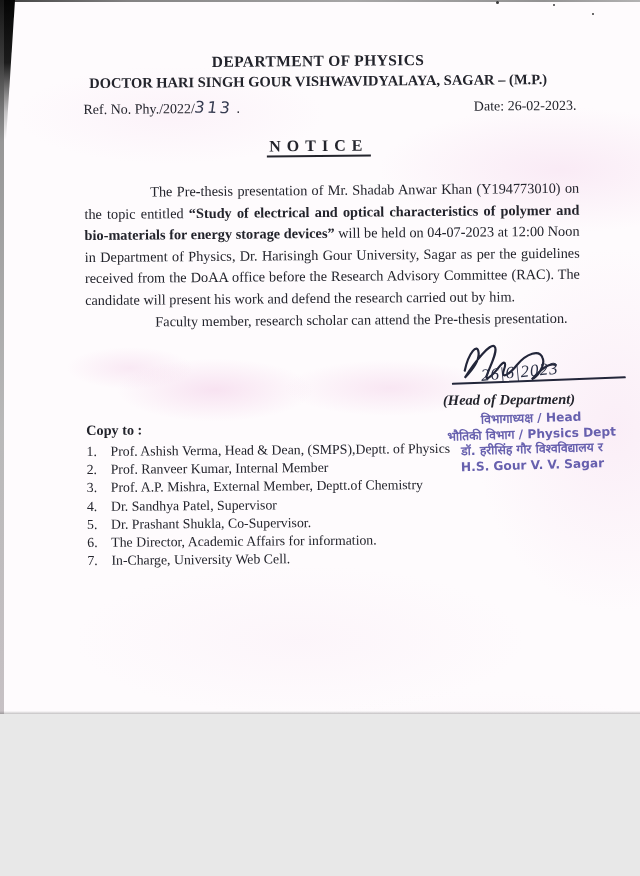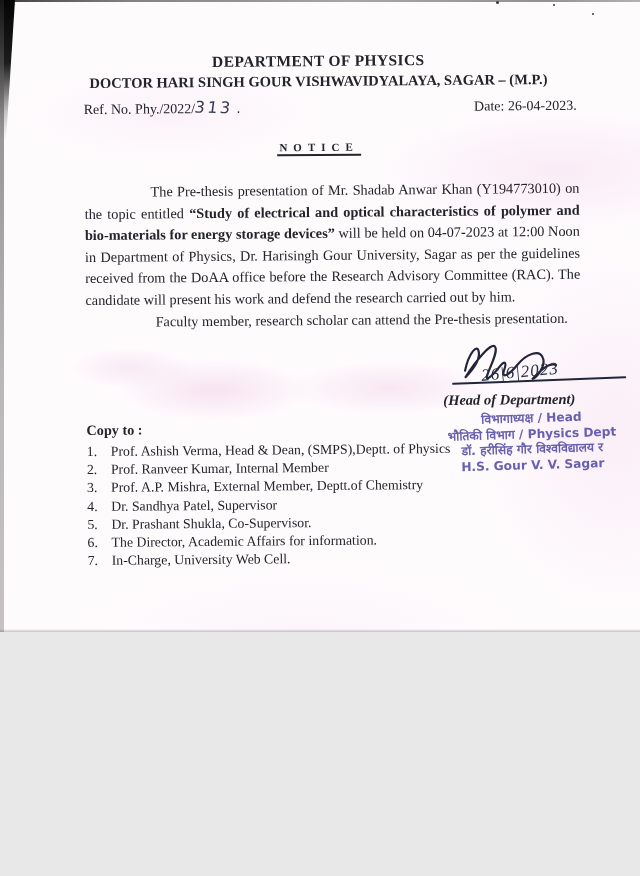--- a/index.html
+++ b/index.html
@@ -1,17 +1,17 @@
 <!DOCTYPE html>
 <html><head>
 <meta charset="utf-8">
 <style>
   html,body{margin:0;padding:0;background:#e8e8e8;}
   .page{
-    position:relative;width:640px;height:632px;overflow:hidden;
+    position:relative;width:640px;height:714px;overflow:hidden;
     background-color:#fefbfd;
     background-image:
       radial-gradient(ellipse 140px 45px at 215px 390px, rgba(233,170,214,.30), transparent 70%),
       radial-gradient(ellipse 150px 40px at 390px 388px, rgba(233,170,214,.25), transparent 70%),
       radial-gradient(ellipse 90px 30px at 130px 368px, rgba(233,170,214,.22), transparent 70%),
       radial-gradient(ellipse 260px 90px at 560px 170px, rgba(242,205,232,.35), transparent 70%),
       radial-gradient(ellipse 200px 260px at 615px 430px, rgba(244,214,236,.35), transparent 70%),
       radial-gradient(ellipse 220px 70px at 170px 115px, rgba(246,222,240,.28), transparent 70%),
       radial-gradient(ellipse 300px 100px at 300px 640px, rgba(247,228,242,.25), transparent 75%),
       radial-gradient(ellipse 320px 120px at 480px 780px, rgba(247,228,242,.22), transparent 75%);
@@ -35,21 +35,21 @@
 
   .content{position:absolute;inset:0;transform:rotate(-0.5deg);transform-origin:50% 40%;}
 
   .hdr1{margin-top:52px;text-align:center;font-weight:700;font-size:15.5px;letter-spacing:.4px;}
   .hdr2{text-align:center;font-weight:700;font-size:14.5px;margin-top:3px;}
   .ref-row{display:flex;justify-content:space-between;align-items:baseline;
     margin:7px 62px 0 85px;font-size:14px;}
   .hand{display:inline-block;font-size:16px;letter-spacing:2.5px;color:#353b50;
     transform:rotate(2deg) skewX(-6deg);font-family:"DejaVu Sans",sans-serif;}
   .notice-wrap{text-align:center;margin-top:21px;}
-  .notice-title{font-weight:700;font-size:11px;letter-spacing:6px;
+  .notice-title{font-weight:700;font-size:16px;letter-spacing:6px;
     border-bottom:2px solid #23242c;padding:0 2px 1px 2px;}
 
   .body-para{margin:25px 60px 0 85px;width:495px;font-size:14.3px;line-height:21.6px;
     text-align:justify;text-indent:66px;}
   .body-para2{margin:0 60px 0 85px;width:495px;font-size:14.3px;line-height:21.6px;
     text-indent:70px;}
 
   .signature{position:absolute;left:442px;top:336px;width:190px;height:80px;}
   .sig-svg{position:absolute;top:0;left:0;}
   .sig-date{position:absolute;top:28px;left:38px;font-style:italic;font-size:17px;
@@ -83,21 +83,21 @@
 
   <div class="content">
 
     <div class="hdr1">DEPARTMENT OF PHYSICS</div>
     <div class="hdr2">DOCTOR HARI SINGH GOUR VISHWAVIDYALAYA, SAGAR – (M.P.)</div>
 
     <div class="ref-row">
       <span>
         <span>Ref. No. Phy./2022/</span><span class="hand">313</span><span> .</span>
       </span>
-      <span>Date: 26-04-2023.</span>
+      <span>Date: 26-02-2023.</span>
     </div>
 
     <div class="notice-wrap">
       <span class="notice-title">NOTICE</span>
     </div>
 
     <p class="body-para"><span>The Pre-thesis presentation of Mr. Shadab Anwar Khan  (Y194773010) on the topic entitled </span><b>“Study of electrical and optical characteristics of polymer and bio-materials for energy storage devices”</b><span> will be held on 04-07-2023 at 12:00 Noon in Department of Physics, Dr. Harisingh Gour University, Sagar as per the guidelines received from the DoAA office before the Research Advisory Committee (RAC). The candidate will present his work and defend the research carried out by him.</span></p>
     <p class="body-para2">Faculty member, research scholar can attend the Pre-thesis presentation.</p>
 
     <div class="signature">

